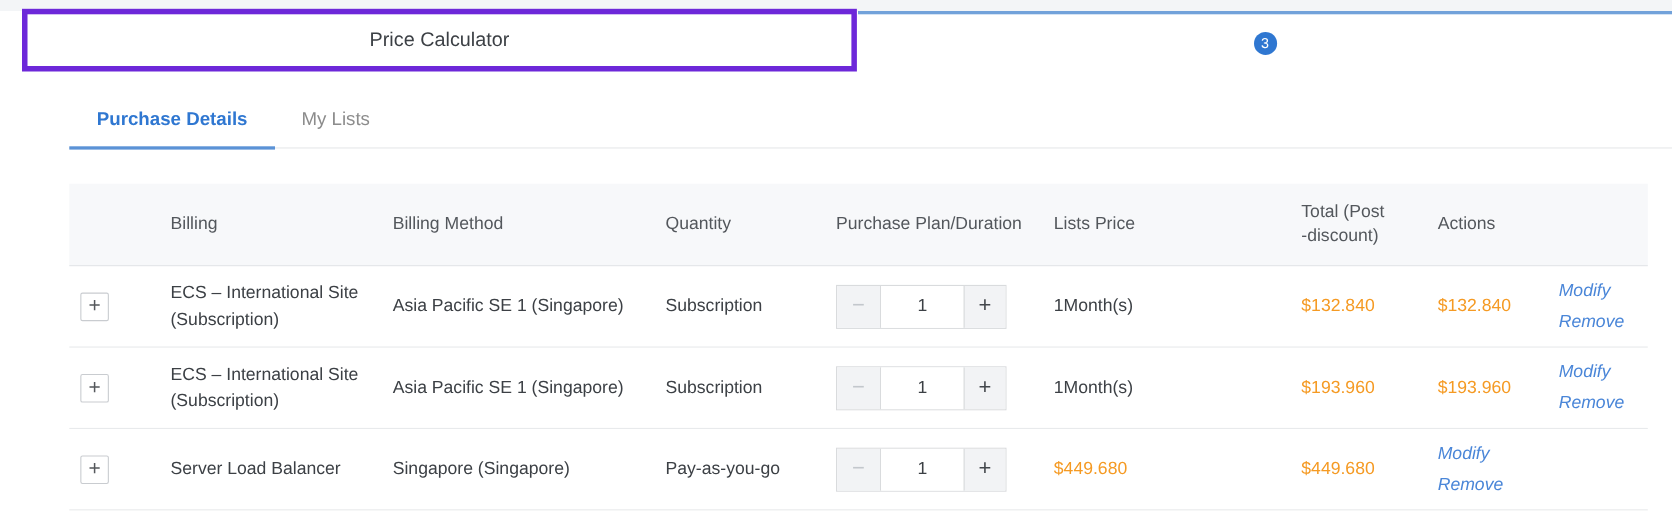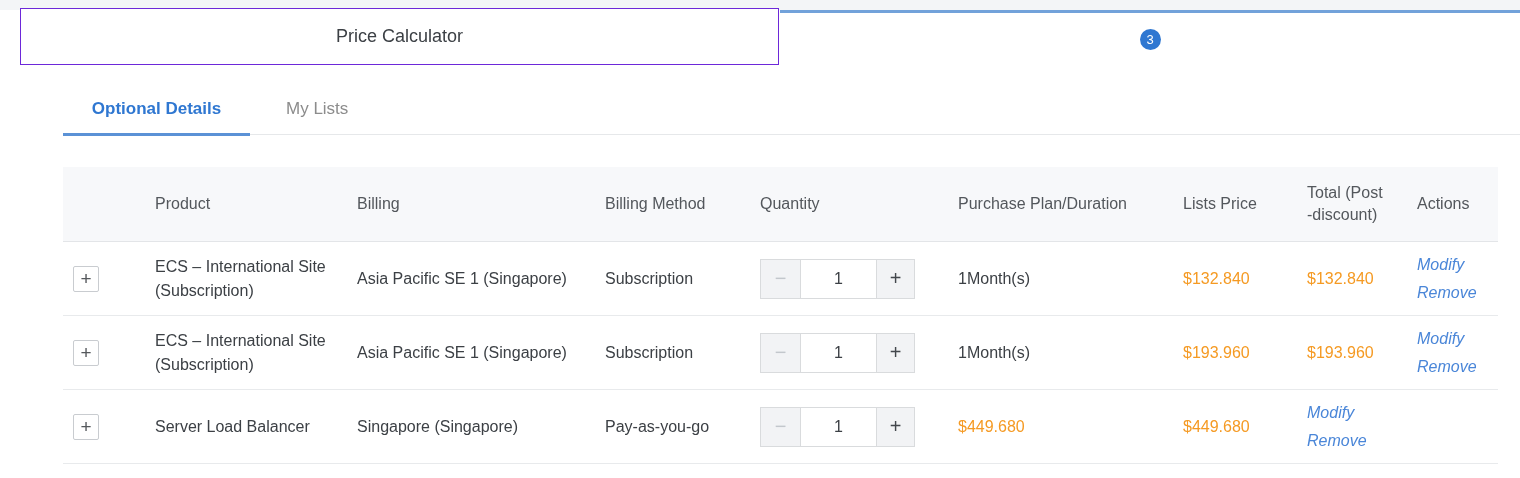--- a/index.html
+++ b/index.html
@@ -5,42 +5,42 @@
   * { box-sizing: border-box; margin: 0; padding: 0; }
   body { background: #ffffff; font-family: "Liberation Sans", "DejaVu Sans", sans-serif; }
   .screen { position: relative; width: 1520px; height: 478px; background: #fff; overflow: hidden; }
 
   
   .topstrip { position: absolute; left: 0; top: 0; right: 0; height: 10px; background: #f3f5f7; }
 
   
   .tab-pc {
     position: absolute; left: 20px; top: 8px; width: 759px; height: 57px;
-    background: #fff; border: 1px solid #6d28d9;
+    background: #fff; border: 5px solid #6d28d9;
     display: flex; align-items: center; justify-content: center;
     font-size: 18px; color: #3c4045; cursor: pointer;
   }
   .tab-oi {
     position: absolute; left: 780px; top: 10px; right: 0; height: 55px;
     background: #fff; border-top: 3px solid #72a2da;
     display: flex; align-items: center; justify-content: center; gap: 9px;
     font-size: 18px; color: #2f77d1; cursor: pointer;
   }
   .badge {
     width: 21px; height: 21px; border-radius: 50%; background: #2f77d1;
     color: #fff; font-size: 13px; display: flex; align-items: center; justify-content: center;
   }
 
   
   .subtabs { position: absolute; left: 63px; top: 84px; right: 0; }
   .subtabs-bar { display: flex; align-items: stretch; border-bottom: 1px solid #e6e8ea; }
   .subtab { position: relative; height: 50px; display: flex; align-items: center; justify-content: center; font-size: 17px; cursor: pointer; }
   .subtab.active { width: 187px; color: #2f77d1; font-weight: bold; }
   .subtab.active::after { content: ""; position: absolute; left: 0; right: 0; bottom: -2px; height: 3px; background: #5b92d6; }
-  .subtab.inactive { color: #8c8c8c; margin-left: 32px; padding: 0 4px; }
+  .subtab.inactive { color: #8c8c8c; margin-left: 20px; padding: 0 4px; }
 
   
   .table { position: absolute; left: 63px; top: 167px; width: 1435px; font-size: 16px; }
   .thead, .trow {
     display: grid;
     grid-template-columns: 92px 202px 248px 155px 198px 225px 124px 110px 81px;
     align-items: center;
   }
   .thead { background: #f7f8fa; min-height: 75px; color: #53575c; border-bottom: 1px solid #e3e5e8; }
   .trow { height: 74px; border-bottom: 1px solid #e8eaec; color: #3c4045; }
@@ -75,32 +75,31 @@
     <span>Price Calculator</span>
   </div>
 
   <div class="tab-oi">
     <span class="badge">3</span>
   </div>
 
   <div class="subtabs">
     <div class="subtabs-bar">
       <div class="subtab active">
-        <span>Optional Details</span>
+        <span>Purchase Details</span>
       </div>
       <div class="subtab inactive">
         <span>My Lists</span>
       </div>
     </div>
   </div>
 
   <div class="table">
     <div class="thead">
       <div class="cell expand"></div>
-      <div class="cell">Product</div>
       <div class="cell">Billing</div>
       <div class="cell">Billing Method</div>
       <div class="cell">Quantity</div>
       <div class="cell">Purchase Plan/Duration</div>
       <div class="cell">Lists Price</div>
       <div class="cell"><span class="post-head">Total (Post-discount)</span></div>
       <div class="cell">Actions</div>
     </div>
 
     <div class="trow">

